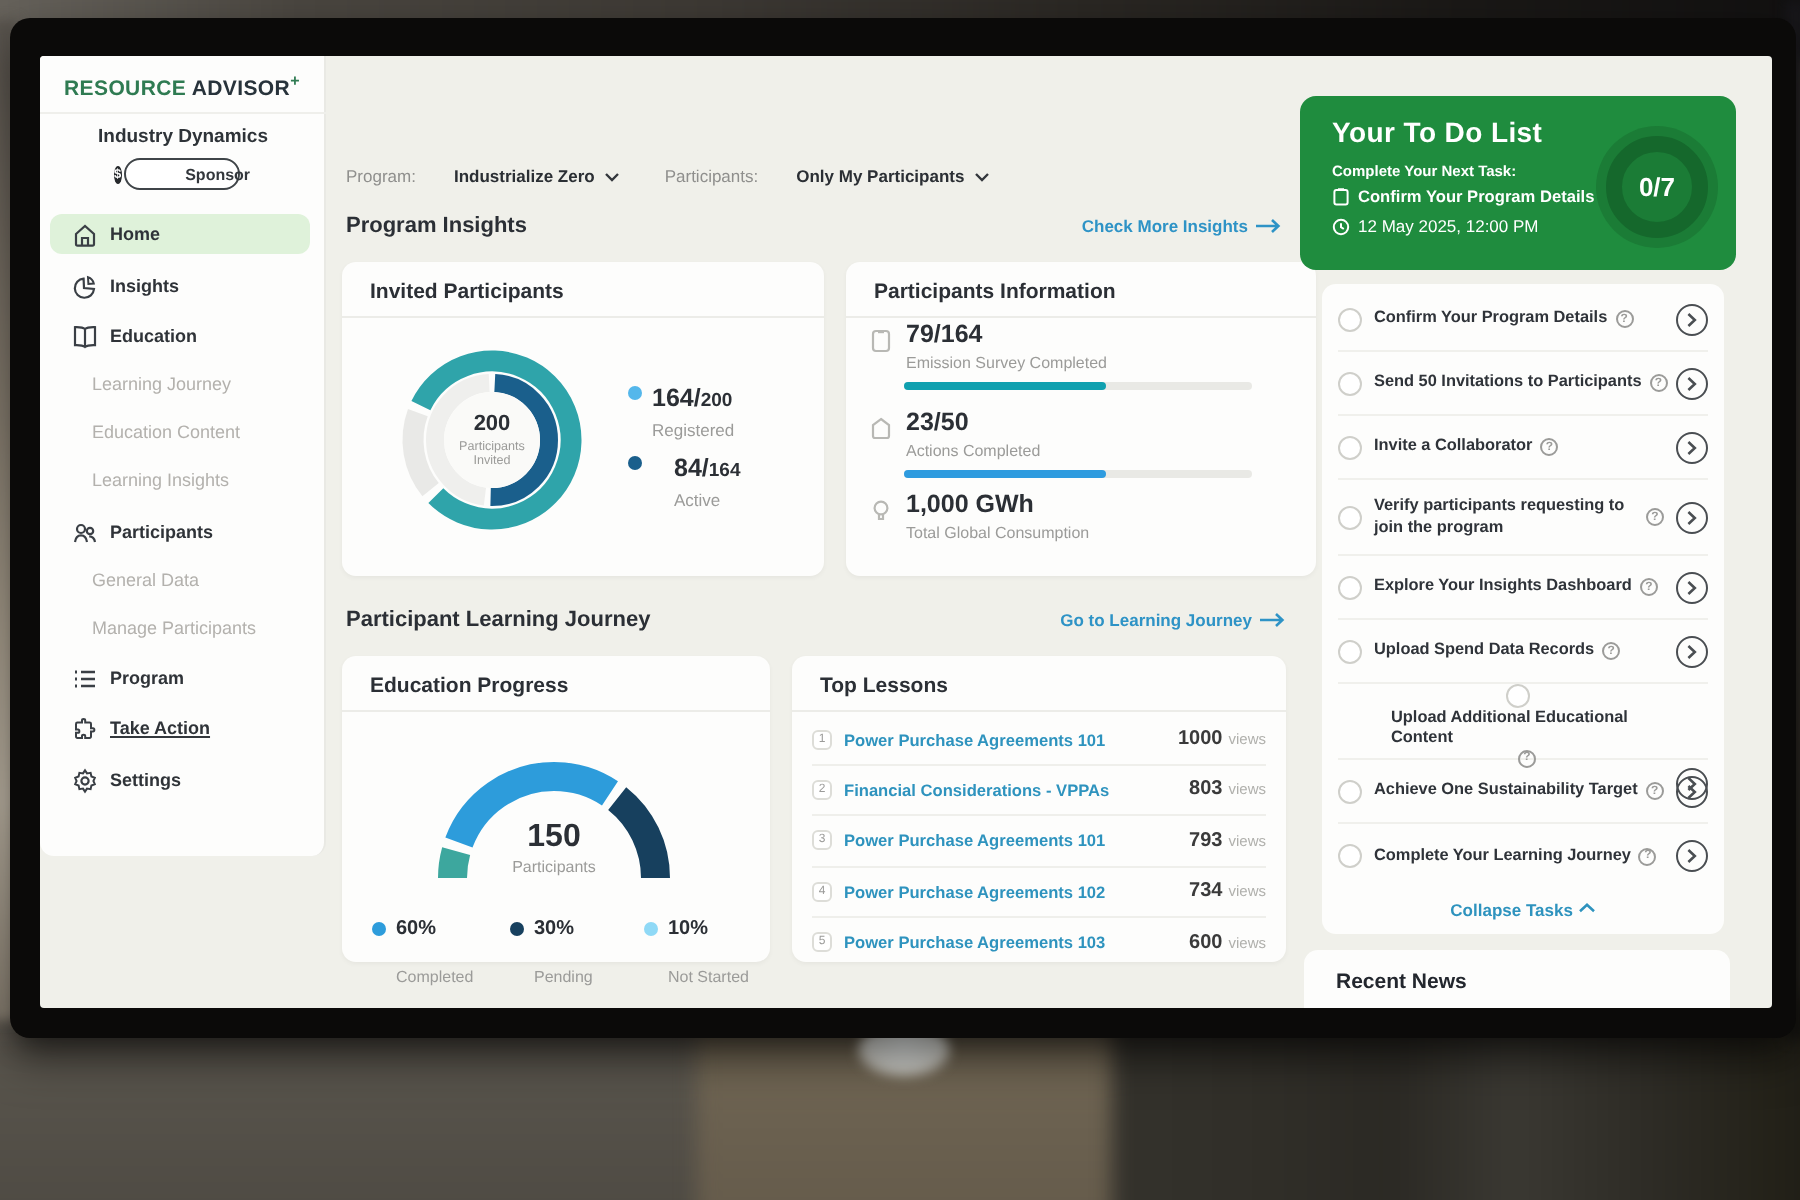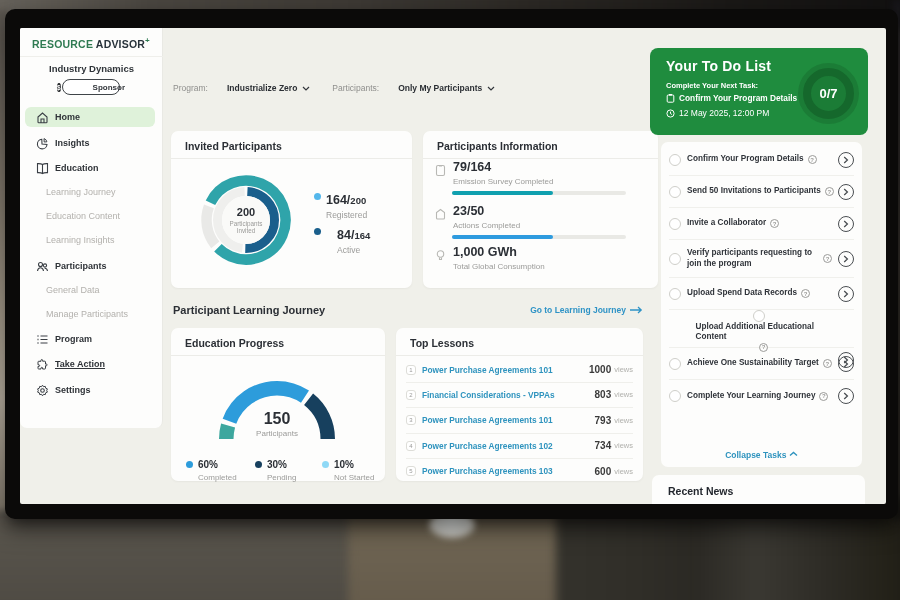--- a/index.html
+++ b/index.html
@@ -98,21 +98,21 @@
   .pi-bar { position:absolute; left:29px; width:174px; height:3.5px; border-radius:2px; background:#e9e9e5; }
   .pi-bar .fill { height:100%; border-radius:2px; }
 
   
   .gauge-center { position:absolute; left:56px; top:82px; width:100px; text-align:center; }
   .gauge-center .v { font-size:16px; font-weight:bold; color:#2b2f35; }
   .gauge-center .l { font-size:8px; color:#9b9b99; margin-top:1px; }
   .gleg { position:absolute; top:131px; display:flex; gap:5px; }
   .gleg .dot { width:7px; height:7px; border-radius:50%; margin-top:2px; flex:none; }
   .gleg .p { font-size:10px; font-weight:bold; color:#2b2f35; line-height:1.1; }
-  .gleg .c { font-size:8px; color:#9b9b99; margin-top:3px; }
+  .gleg .c { font-size:8px; color:#9b9b99; margin-top:14px; }
 
   
   .lesson-row { position:absolute; left:10px; width:227px; height:25px; display:flex; align-items:center; }
   .lesson-row .num { width:10px; height:10px; border:1px solid #ddddd8; border-radius:3px; color:#9b9b99;
     font-size:6px; display:flex; align-items:center; justify-content:center; flex:none; background:#fff; }
   .lesson-row .lt { font-size:8.3px; font-weight:bold; color:#2e93be; margin-left:6px; white-space:nowrap; }
   .lesson-row .vw { margin-left:auto; font-size:10px; font-weight:bold; color:#3a3a3a; }
   .lesson-row .vs { font-size:7.5px; color:#b0b0ac; margin-left:3px; }
   .lesson-div { position:absolute; left:10px; width:227px; height:1px; background:#efefeb; }
 
@@ -265,20 +265,29 @@
           <path d="M1 1l3 3 3-3" fill="none" stroke="#33373c" stroke-width="1.2"></path>
         </svg>
     <span class="sp"></span>
     <span class="lab">Participants:</span>
     <span class="val">Only My Participants</span>
     <svg class="chev" viewBox="0 0 8 5">
           <path d="M1 1l3 3 3-3" fill="none" stroke="#33373c" stroke-width="1.2"></path>
         </svg>
   </div>
 
+  <div class="section-head sh1">
+    <span class="st">Program Insights</span>
+    <span class="lk">
+      <span>Check More Insights</span>
+      <svg width="13" height="8" viewBox="0 0 13 8">
+            <path d="M0 4h11M8 1l3.2 3L8 7" fill="none" stroke="#2e93c6" stroke-width="1.3"></path>
+          </svg>
+    </span>
+  </div>
 
   <div class="card card-invited">
     <div class="card-title">Invited Participants</div>
     <div class="cdv"></div>
     <div class="donut-wrap">
       <svg width="100" height="100" viewBox="0 0 100 100">
         <g transform="rotate(-157 50 50)">
           <circle id="arc-outer-track" cx="50" cy="50" r="39.5" fill="none" stroke="#e9e9e7" stroke-width="10.5" pathLength="100" stroke-dasharray="16.4 83.6" stroke-dashoffset="-82.8"></circle>
           <circle id="arc-outer" cx="50" cy="50" r="39.5" fill="none" stroke="#2fa4aa" stroke-width="10.5" pathLength="100" stroke-dasharray="80.4 19.599999999999994" stroke-dashoffset="-0.8"></circle>
         </g>
@@ -496,20 +505,30 @@
             <span class="tl wrap">Verify participants requesting to join the program</span>
             <span class="q">?</span>
             <span class="gt">
               <svg width="6" height="8" viewBox="0 0 6 8">
                 <path d="M1.2 1l3.2 3-3.2 3" fill="none" stroke="#4a4e52" stroke-width="1.3"></path>
               </svg>
             </span>
           </div>
           <div class="task-row" style="height: 32px;">
             <span class="cb"></span>
+            <span class="tl">Explore Your Insights Dashboard</span>
+            <span class="q">?</span>
+            <span class="gt">
+              <svg width="6" height="8" viewBox="0 0 6 8">
+                <path d="M1.2 1l3.2 3-3.2 3" fill="none" stroke="#4a4e52" stroke-width="1.3"></path>
+              </svg>
+            </span>
+          </div>
+          <div class="task-row" style="height: 32px;">
+            <span class="cb"></span>
             <span class="tl">Upload Spend Data Records</span>
             <span class="q">?</span>
             <span class="gt">
               <svg width="6" height="8" viewBox="0 0 6 8">
                 <path d="M1.2 1l3.2 3-3.2 3" fill="none" stroke="#4a4e52" stroke-width="1.3"></path>
               </svg>
             </span>
           </div>
           <div class="task-row" style="height: 38px; flex-direction: column;">
             <span class="cb"></span>

